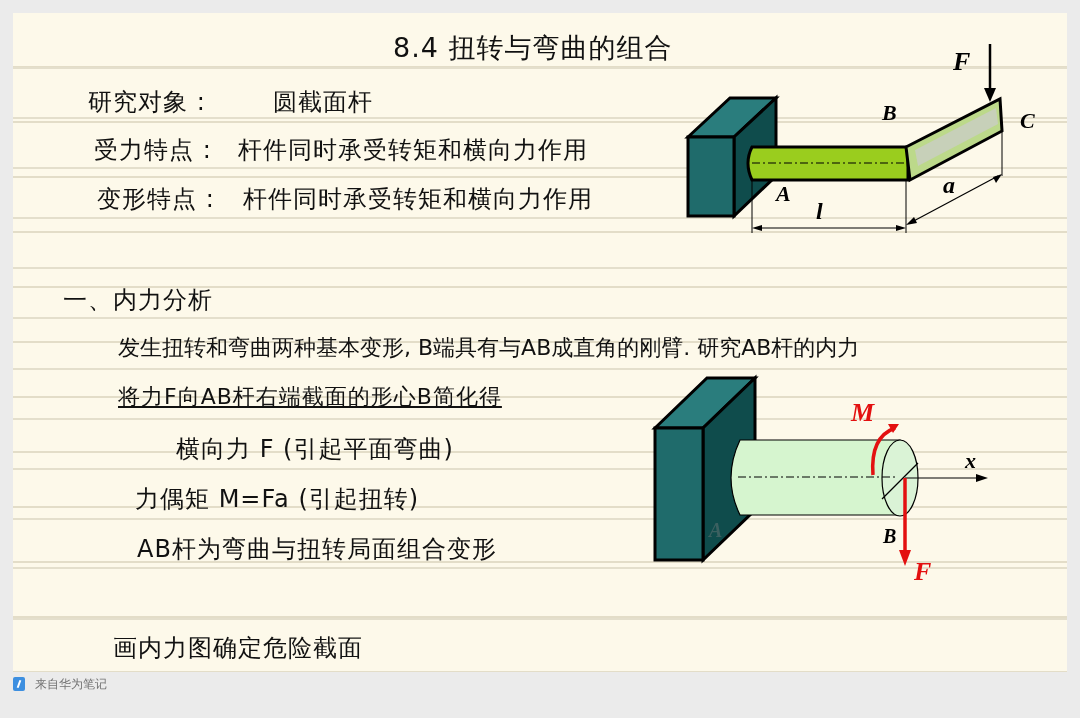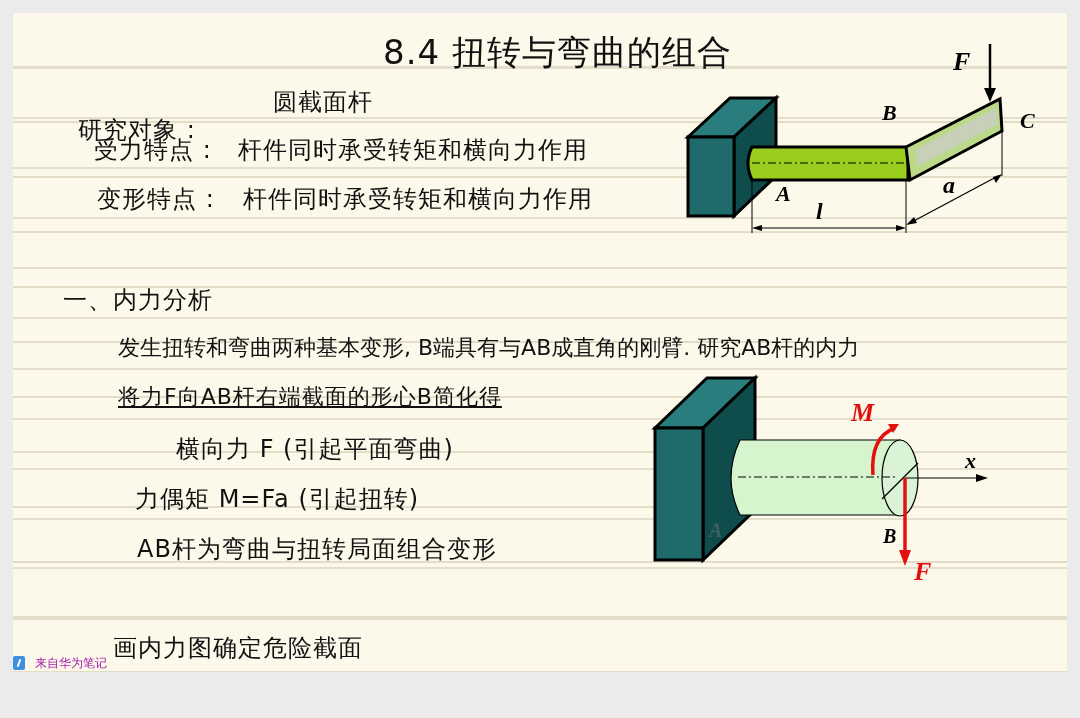--- a/index.html
+++ b/index.html
@@ -12,27 +12,27 @@
     background:#fdf9ea;
     background-image: repeating-linear-gradient(to bottom,
       transparent 0px, transparent 53px, #e3ddc8 53px, #e3ddc8 55px, transparent 55px, transparent 50px);
   }
   .rule { position:absolute; left:0; width:1054px; height:2px; background:#e4dfcc; }
   .hw {
     position:absolute; color:#111; white-space:nowrap;
     font-family: "DejaVu Sans", sans-serif; font-weight:400;
     letter-spacing:1px;
   }
-  .title { font-size:34px; }
+  .title { font-size:27px;margin-left:10px; }
   .t { font-size:24px; }
   svg { position:absolute; overflow:visible; }
   .lbl { font-family:"Liberation Serif", serif; font-style:italic; font-weight:bold; }
   .footer {
-    position:absolute; left:13px; top:653px; height:20px; display:flex; align-items:center;
-    font-size:12px; color:#a21caf;
+    position:absolute; left:13px; top:674px; height:20px; display:flex; align-items:center;
+    font-size:12px; color:#737373;
   }
   .footer .icon {
     width:12px; height:14px; background:#3d8fe0; border-radius:2px; margin-right:10px; position:relative;
   }
   .footer .icon::after {
     content:""; position:absolute; left:5px; top:3px; width:2px; height:8px; background:#fff; transform:rotate(20deg);
   }
 </style>
 </head>
 <body>
@@ -47,21 +47,21 @@
   <div class="rule" style="top:355px"></div>
   <div class="rule" style="top:405px"></div>
   <div class="rule" style="top:455px"></div>
   <div class="rule" style="top:505px"></div>
   <div class="rule" style="top:554px"></div>
   <div class="rule" style="top:605px"></div>
 </div>
 
 <div class="hw title" style="left:383px; top:30px;">8.4 扭转与弯曲的组合</div>
 
-<div class="hw t" style="left:78px; top:86px;margin-top:28px;">研究对象 :</div>
+<div class="hw t" style="left:88px; top:86px;">研究对象 :</div>
 <div class="hw t" style="left:238px; top:86px;margin-left:35px;">圆截面杆</div>
 
 <div class="hw t" style="left:94px; top:134px;">受力特点 :</div>
 <div class="hw t" style="left:238px; top:134px;">杆件同时承受转矩和横向力作用</div>
 
 <div class="hw t" style="left:97px; top:183px;">变形特点 :</div>
 <div class="hw t" style="left:243px; top:183px;">杆件同时承受转矩和横向力作用</div>
 
 <div class="hw t" style="left:63px; top:284px;">一、内力分析</div>
 <div class="hw t" style="left:118px; top:333px; font-size:22px; letter-spacing:0px;">发生扭转和弯曲两种基本变形, B端具有与AB成直角的刚臂. 研究AB杆的内力</div>

